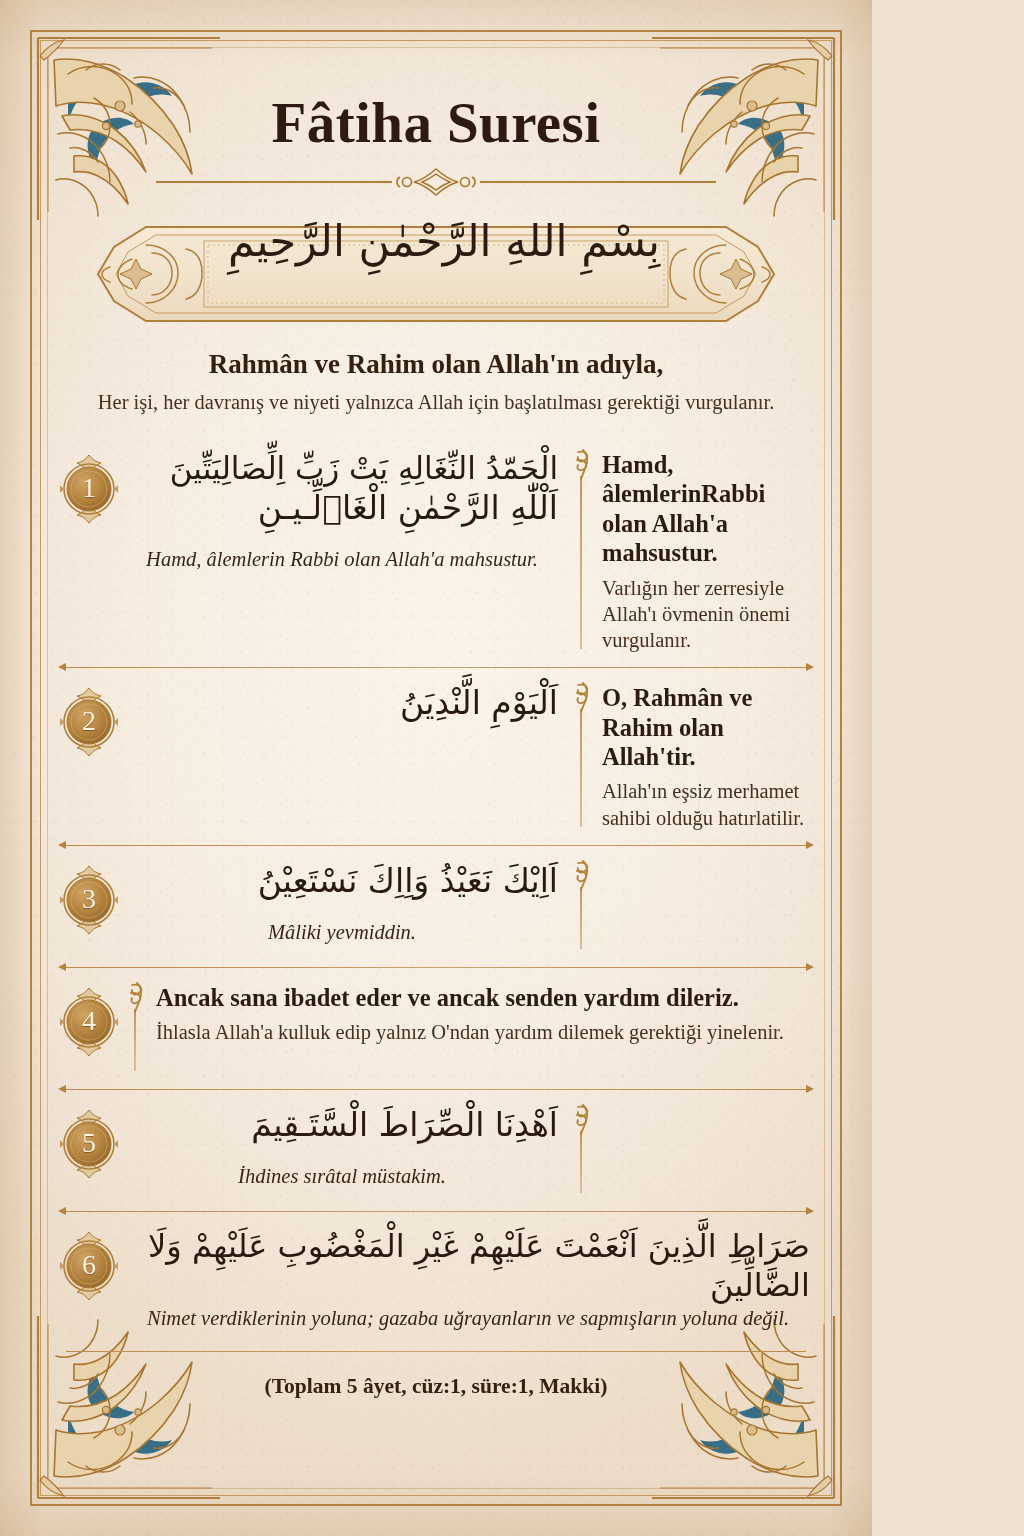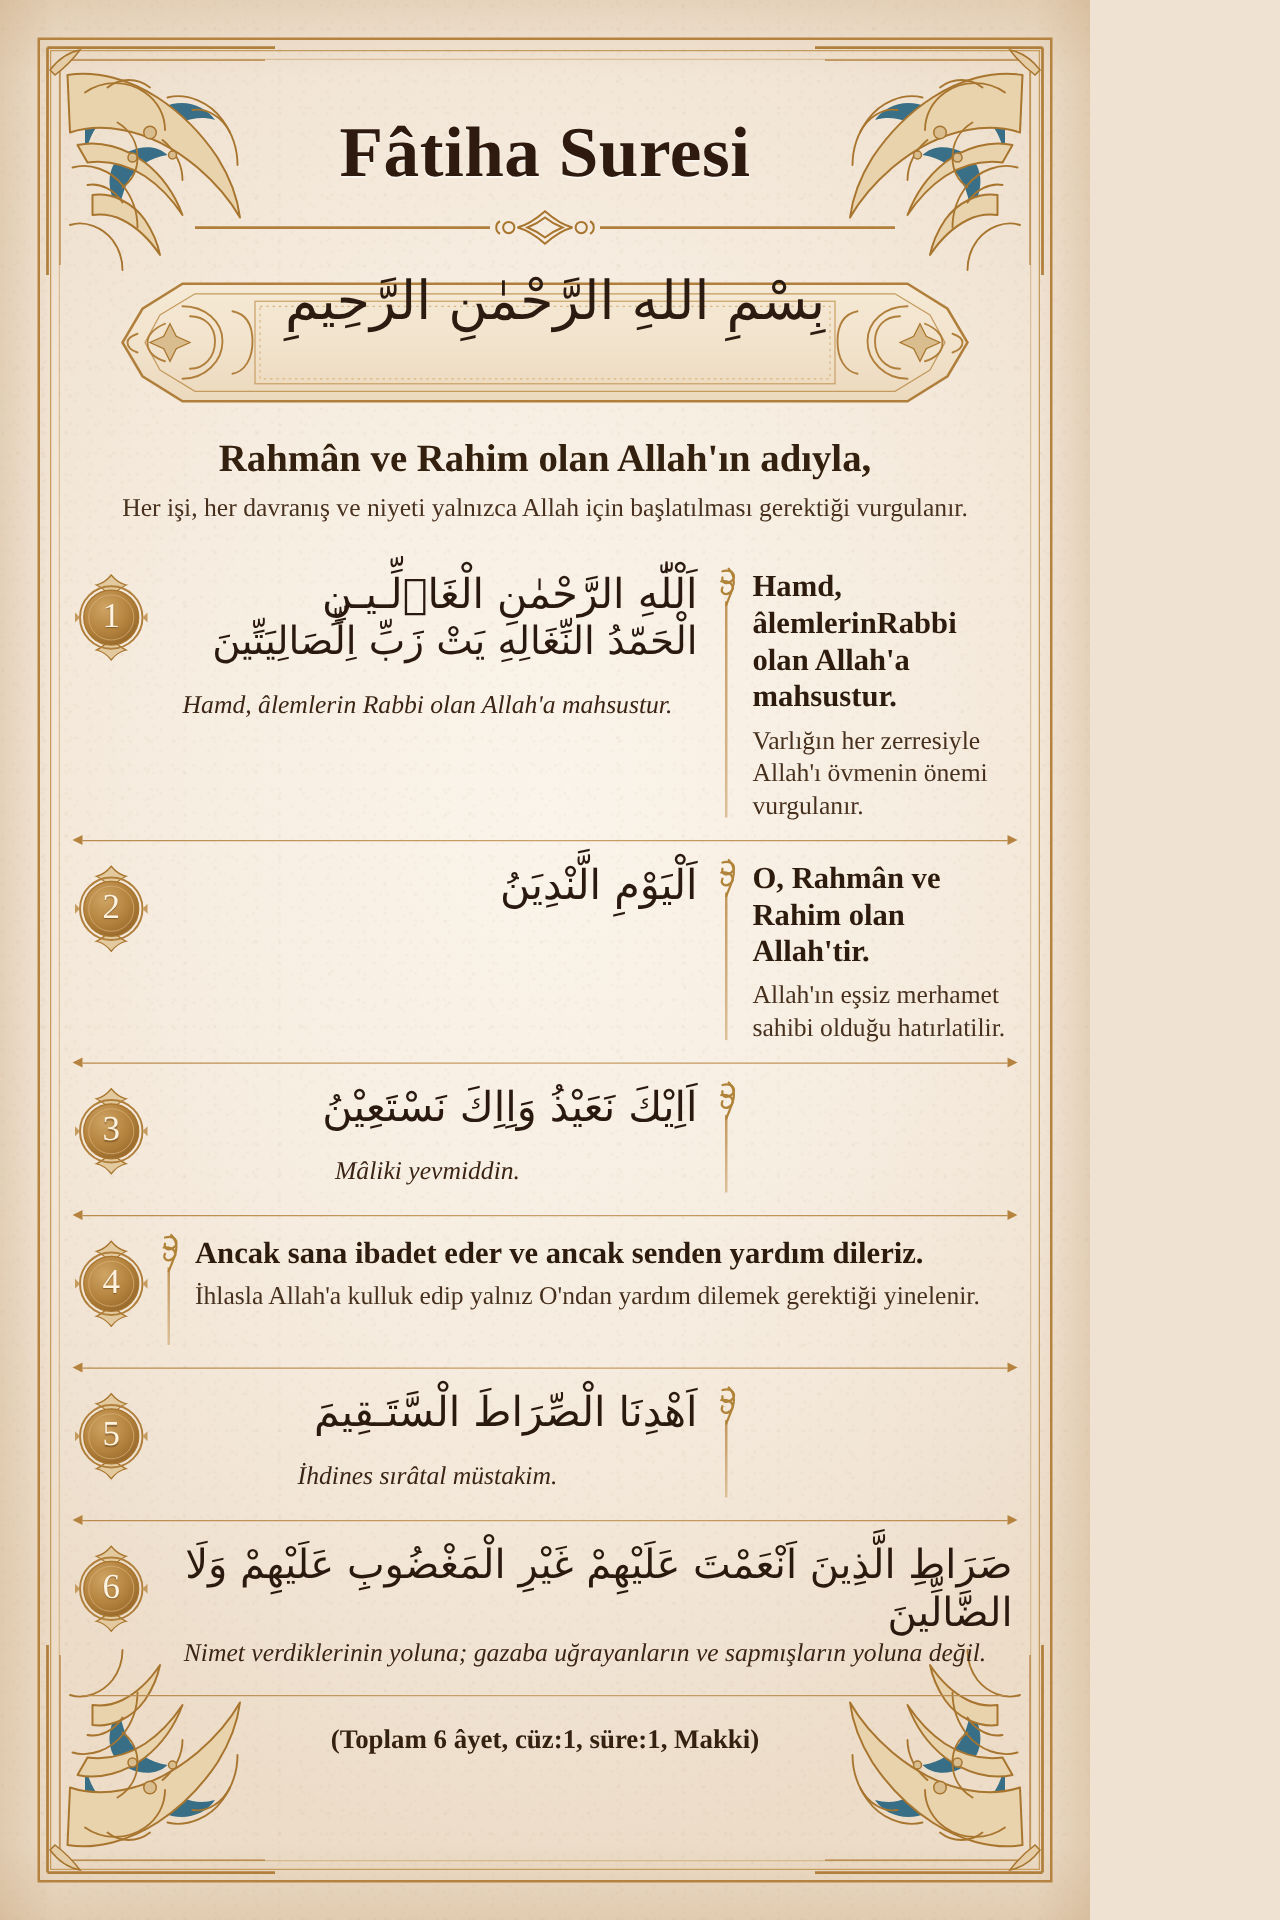--- a/index.html
+++ b/index.html
@@ -68,21 +68,21 @@
   .bismillah-wrap{position:relative;height:118px;margin-top:14px;}
   .bismillah-wrap svg{position:absolute;left:50%;top:0;transform:translateX(-50%);}
   .bismillah-ar{
     position:absolute;left:16px;right:0;top:4px;text-align:center;
     font-size:43px;color:#2c1b10;direction:rtl;
     font-family:"DejaVu Sans","Liberation Sans",sans-serif;
     line-height:1.05;
   }
 
   .bismillah-tr{
-    text-align:center;font-size:31px;font-weight:700;margin-top:16px;color:#33200f;
+    text-align:center;font-size:27px;font-weight:700;margin-top:16px;color:#33200f;
   }
   .bismillah-note{
     text-align:center;font-size:20.5px;margin-top:11px;color:#47301e;
   }
 
   
   .verses{margin-top:26px;}
   .vrow{position:relative;display:flex;align-items:flex-start;padding:10px 0 10px;}
   .vsep{position:relative;height:10px;}
   .vsep .ln{position:absolute;left:8px;right:8px;top:4px;height:1px;
@@ -394,22 +394,22 @@
             <path d="M31 69 C35 64 38 62 43 61 C38 59 35 56 31 51 C27 56 24 59 19 61 C24 62 27 64 31 69 Z" fill="#e3ca9e" stroke="#a8752f" stroke-width="1"></path>
             <circle cx="31" cy="35" r="25" fill="none" stroke="#b07f3c" stroke-width="1.6"></circle>
             <circle cx="31" cy="35" r="22" fill="url(#med1)" stroke="#a8752f" stroke-width="1"></circle>
             <circle cx="31" cy="35" r="18" fill="none" stroke="#d8b27a" stroke-width=".8" opacity=".7"></circle>
             <path d="M6 35 L2 31 L2 39 Z" fill="#c59a5d"></path>
             <path d="M56 35 L60 31 L60 39 Z" fill="#c59a5d"></path>
           </svg>
           <div class="num">1</div>
         </div>
         <div class="vleft w1">
+          <div class="arabic mid">الْحَمّدُ النِّغَالِهِ يَتْ زَبِّ اِلِّصَالِيَتِّينَ</div>
           <div class="arabic big">اَلْلّٰهِ الرَّحْمٰنِ الْغَاۤلِّـيـنِ</div>
-          <div class="arabic mid">الْحَمّدُ النِّغَالِهِ يَتْ زَبِّ اِلِّصَالِيَتِّينَ</div>
           <div class="translit center">Hamd, âlemlerin Rabbi olan Allah'a mahsustur.</div>
         </div>
         <div class="vdiv">
           <div class="rule"></div>
           <div class="flourish">
             <svg width="26" height="32" viewBox="0 0 26 32" xmlns="http://www.w3.org/2000/svg">
               <g fill="none" stroke="#b08338" stroke-width="1.8" stroke-linecap="round">
                 <path d="M8 4 C16 2 20 8 15 12 C11 15 7 13 8 9"></path>
                 <path d="M7 12 C15 11 19 17 14 21 C10 24 6 21 8 17"></path>
                 <path d="M13 2 C17 6 18 12 16 18 C14 24 12 28 11 31"></path>
@@ -596,17 +596,17 @@
         <div class="vleft">
           <div class="arabic">صَرَاطِ الَّذِينَ اَنْعَمْتَ عَلَيْهِمْ غَيْرِ الْمَغْضُوبِ عَلَيْهِمْ وَلَا الضَّالِّينَ</div>
           <div class="translit">Nimet verdiklerinin yoluna; gazaba uğrayanların ve sapmışların yoluna değil.</div>
         </div>
       </div>
 
       <div class="footer-rule">
         <span class="ln"></span>
       </div>
 
-      <div class="footer">(Toplam 6 âyet, cüz:1, süre:1, Makki)</div>
+      <div class="footer">(Toplam 5 âyet, cüz:1, süre:1, Makki)</div>
 
     </div>
   </div>
 </div>
 
 </body></html>

